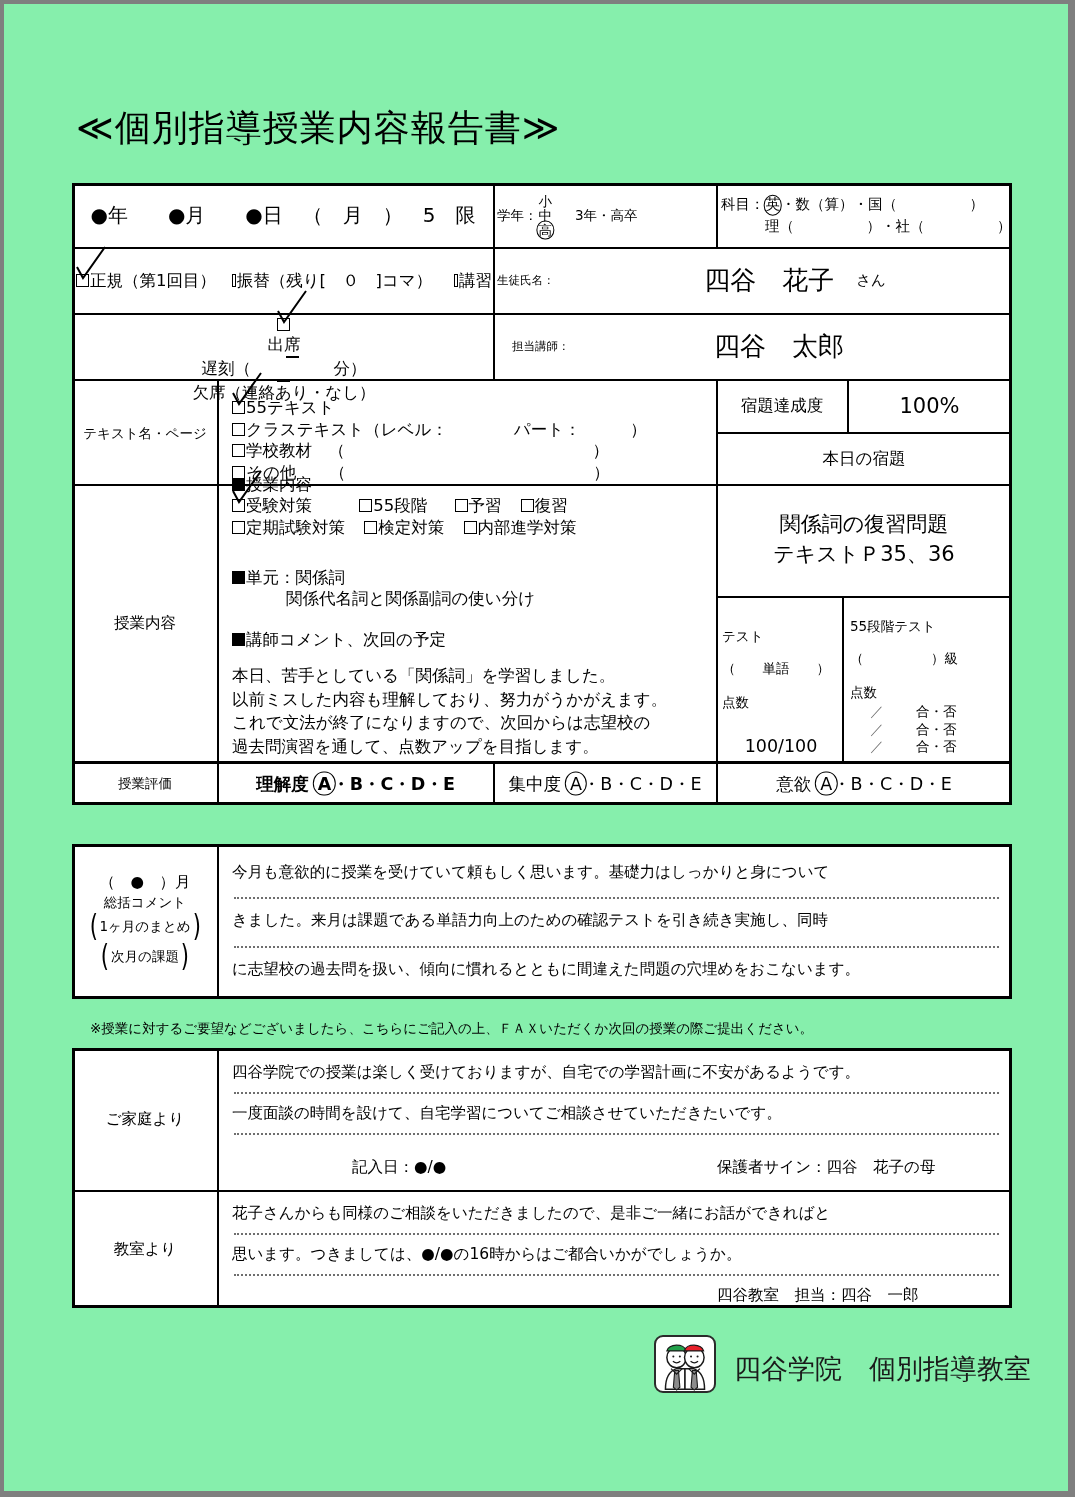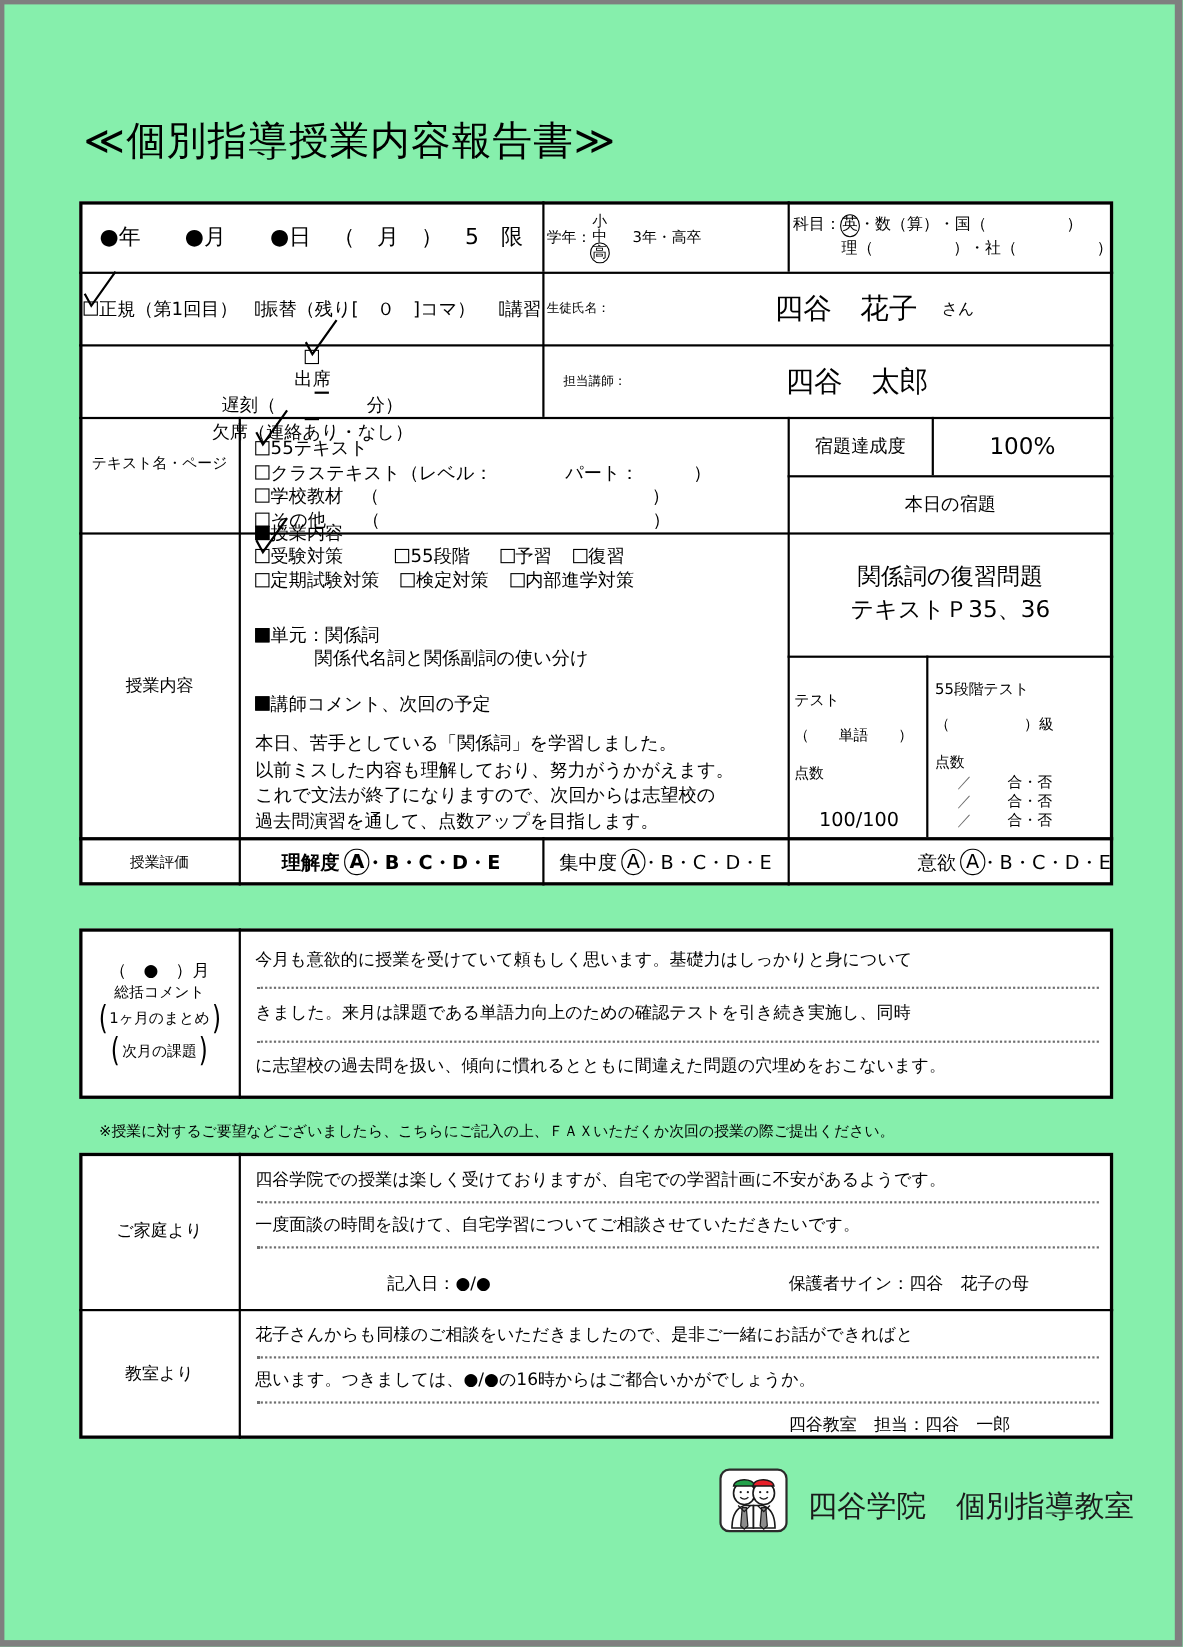--- a/index.html
+++ b/index.html
@@ -235,21 +235,21 @@
       <span>欠席（連絡あり・なし）</span>
   </div>
 
   <div class="cell lft t11 nowrap" style="left:493px; top:311px; width:80px; height:63px;margin-left:15px;">
     <span>担当講師：</span>
   </div>
   <div class="cell ctr t26 nowrap" style="left:575px; top:311px; width:400px; height:63px;">
     <span>四谷　太郎</span>
   </div>
 
-  <div class="cell ctr t13 nowrap" style="left:70px; top:366px; width:142px; height:102px;">
+  <div class="cell ctr t13 nowrap" style="left:70px; top:379px; width:142px; height:102px;">
     <span>テキスト名・ページ</span>
   </div>
   <div class="cell topl t16 lh13 nowrap" style="left:228px; top:385px; width:480px; height:94px;">
     <div>
       <div>
         <span class="checkwrap">
           <span class="cbox"></span>
           <svg class="tick" viewBox="0 0 40 44">
             <path d="M4 22 L10 33 L32 2" stroke="#000" stroke-width="2" fill="none"></path>
           </svg>
@@ -359,21 +359,21 @@
   <div class="cell ctr t17 nowrap" style="left:215px; top:759px; width:273px; height:41px;font-weight:bold;">
     <span style="margin-right:8px;">理解度</span>
       <span class="maru">A</span>
       <span>・B・C・D・E</span>
   </div>
   <div class="cell ctr t17 nowrap" style="left:491px; top:759px; width:220px; height:41px;">
     <span style="margin-right:8px;">集中度</span>
       <span class="maru">A</span>
       <span>・B・C・D・E</span>
   </div>
-  <div class="cell ctr t17 nowrap" style="left:714px; top:759px; width:292px; height:41px;justify-content:flex-end;">
+  <div class="cell ctr t17 nowrap" style="left:714px; top:759px; width:292px; height:41px;">
     <span style="margin-right:8px;">意欲</span>
       <span class="maru">A</span>
       <span>・B・C・D・E</span>
   </div>
 
   <div class="frame" style="left:68px; top:840px; width:940px; height:155px;"></div>
   <div class="vline" style="left:213px; top:840px; height:155px;"></div>
 
   <div class="cell ctr t13 nowrap" style="left:70px; top:842px; width:142px; height:151px;">
     <div style="line-height:1.34; text-align:center;">

